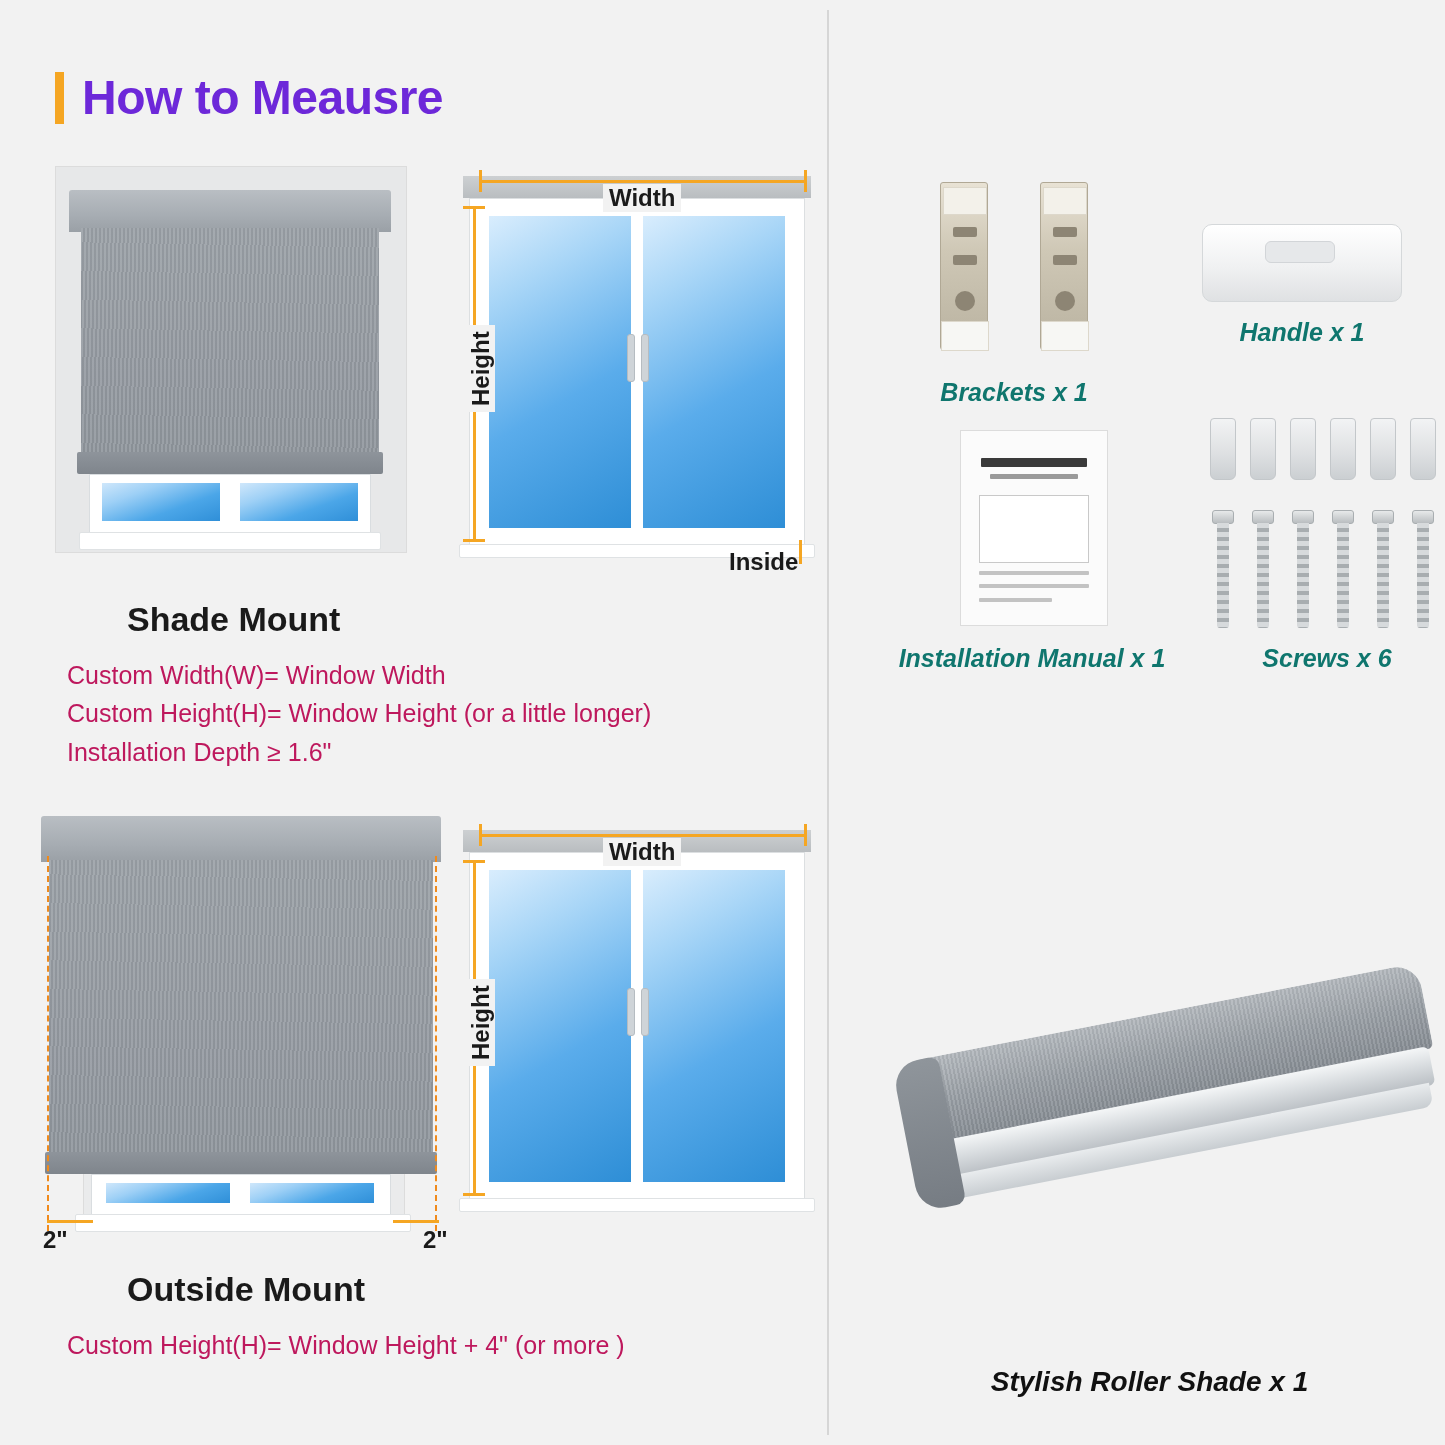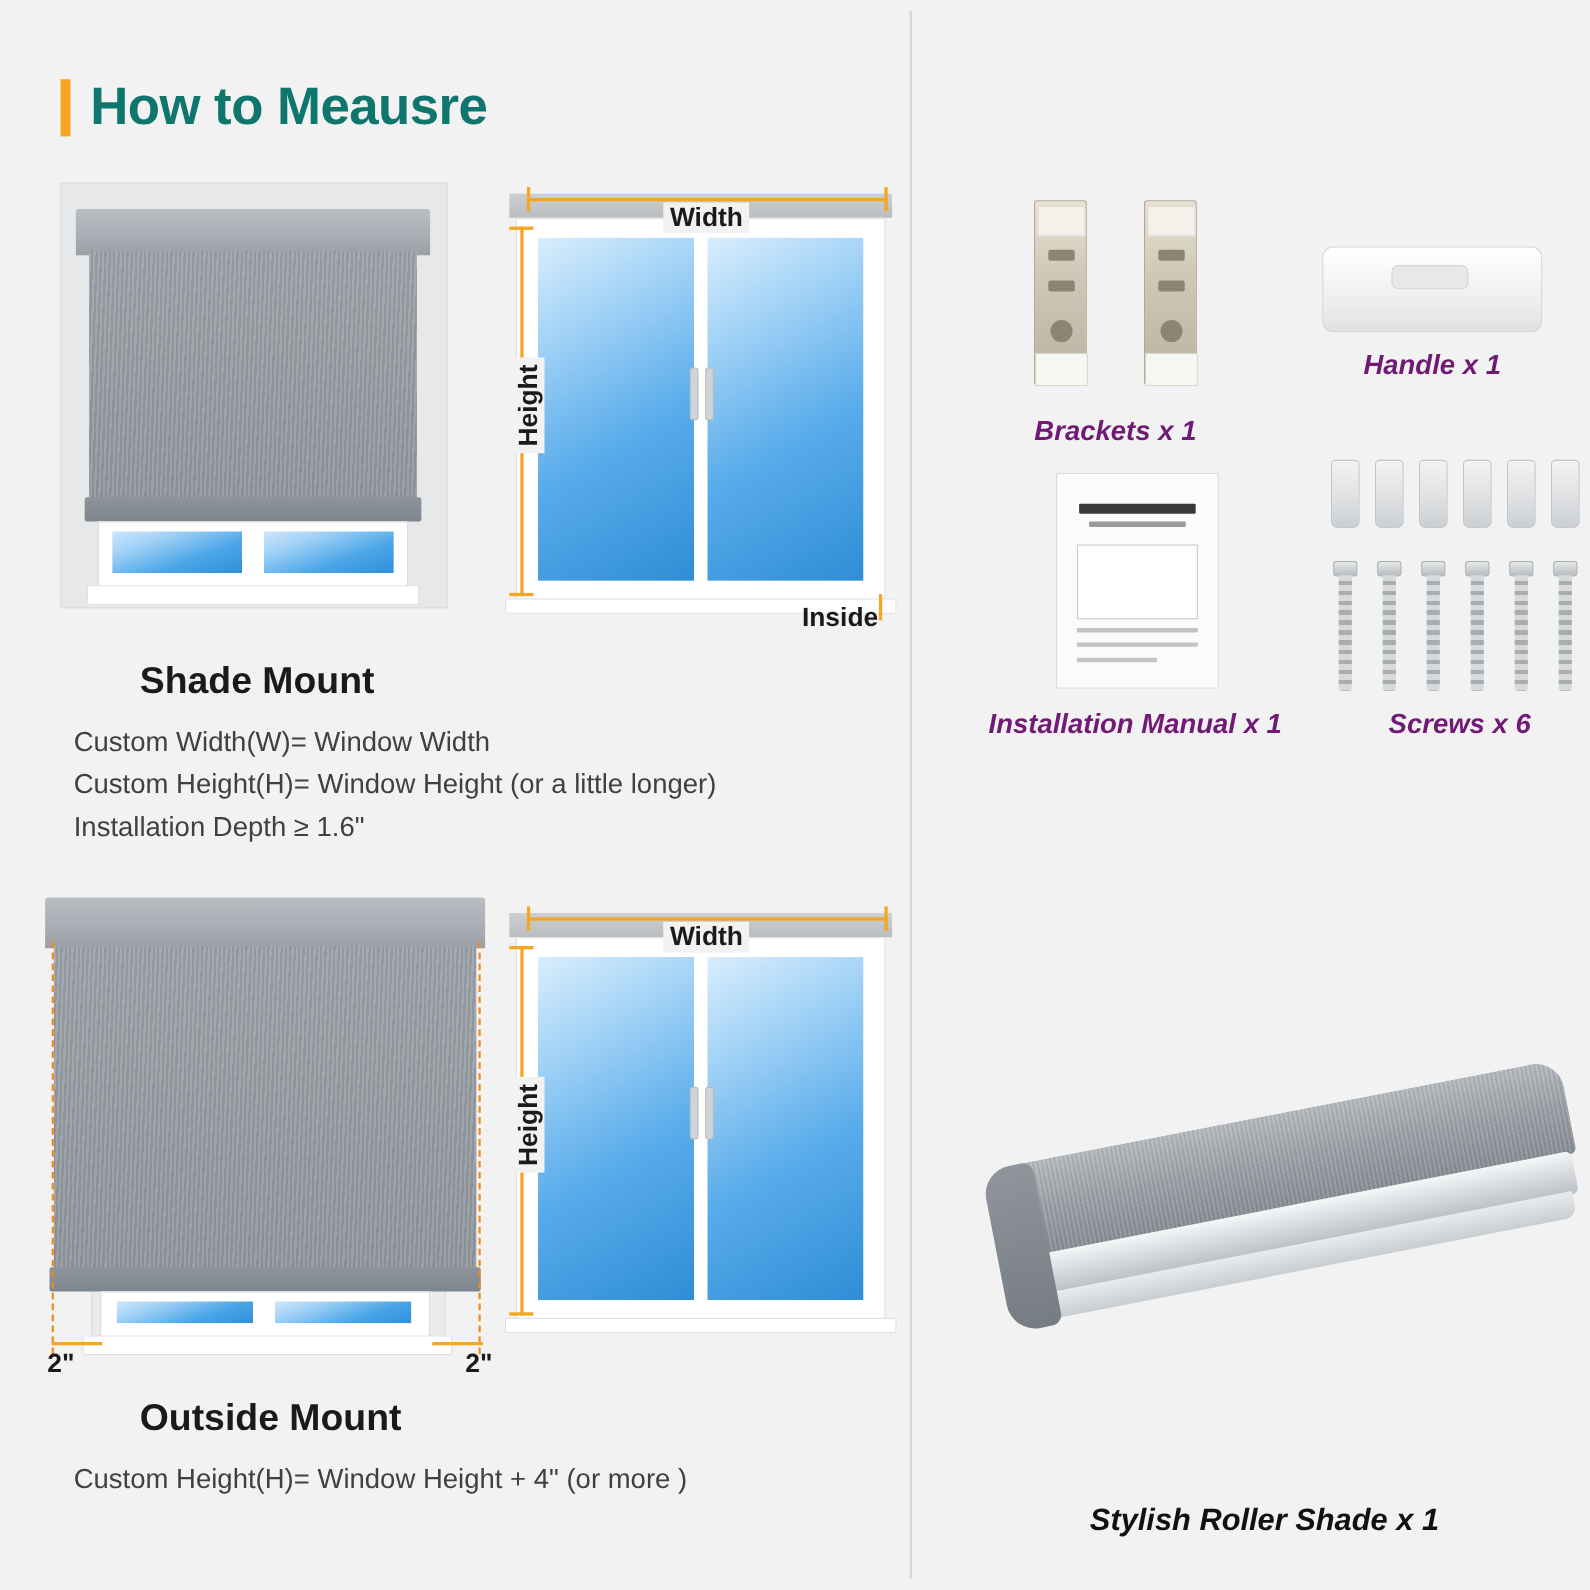--- a/index.html
+++ b/index.html
@@ -15,33 +15,33 @@
     position:absolute;left:827px;top:10px;width:2px;height:1425px;
     background:#d6d6d6;
   }
   .section-title{
     display:flex;align-items:center;gap:18px;
   }
   .title-bar{
     width:9px;height:52px;background:#f5a623;flex:0 0 auto;
   }
   .title-text{
-    font-size:48px;font-weight:bold;color:#0f766e;letter-spacing:-0.5px;
+    font-size:48px;font-weight:bold;color:#6d28d9;letter-spacing:-0.5px;
     line-height:1;
   }
   .left-col{position:absolute;left:55px;top:72px;width:740px;}
   .right-col{position:absolute;left:872px;top:72px;width:555px;}
 
   
   .illus-row{position:relative;}
   .mount-label{
     font-size:34px;font-weight:bold;margin:14px 0 18px 72px;color:#1a1a1a;
   }
   .bullet{
-    font-size:25px;line-height:1.45;color:#404040;margin:0 0 2px 12px;
+    font-size:25px;line-height:1.45;color:#be185d;margin:0 0 2px 12px;
   }
   .wallframe{
     position:absolute;background:#e7e8e9;border:1px solid #dcdcdc;
   }
   .shade-fabric{
     position:absolute;
     background:
       repeating-linear-gradient(92deg, rgba(255,255,255,.10) 0 2px, rgba(0,0,0,.045) 2px 4px),
       linear-gradient(180deg,#9aa0a6 0%,#949aa1 55%,#8f959c 100%);
   }
@@ -97,21 +97,21 @@
   .dash-v{
     position:absolute;width:0;border-left:2px dashed #f08a1c;
   }
   .ext-label{
     position:absolute;font-size:24px;font-weight:bold;color:#1a1a1a;
   }
 
   
   .pkg-grid{position:relative;height:640px;}
   .pkg-caption{
-    position:absolute;font-size:25px;font-weight:bold;font-style:italic;color:#701a75;
+    position:absolute;font-size:25px;font-weight:bold;font-style:italic;color:#0f766e;
     text-align:center;
   }
   .bracket{
     position:absolute;
     background:linear-gradient(180deg,#e8e2d4 0%,#cfc8b6 40%,#b9b2a0 100%);
     border:1px solid #b0a895;border-radius:3px;
     box-sizing:border-box;
   }
   .bracket .slot{position:absolute;background:#8d8574;border-radius:2px;}
   .bracket .plate{position:absolute;background:#f3f1ea;border:1px solid #ddd8cb;box-sizing:border-box;}

